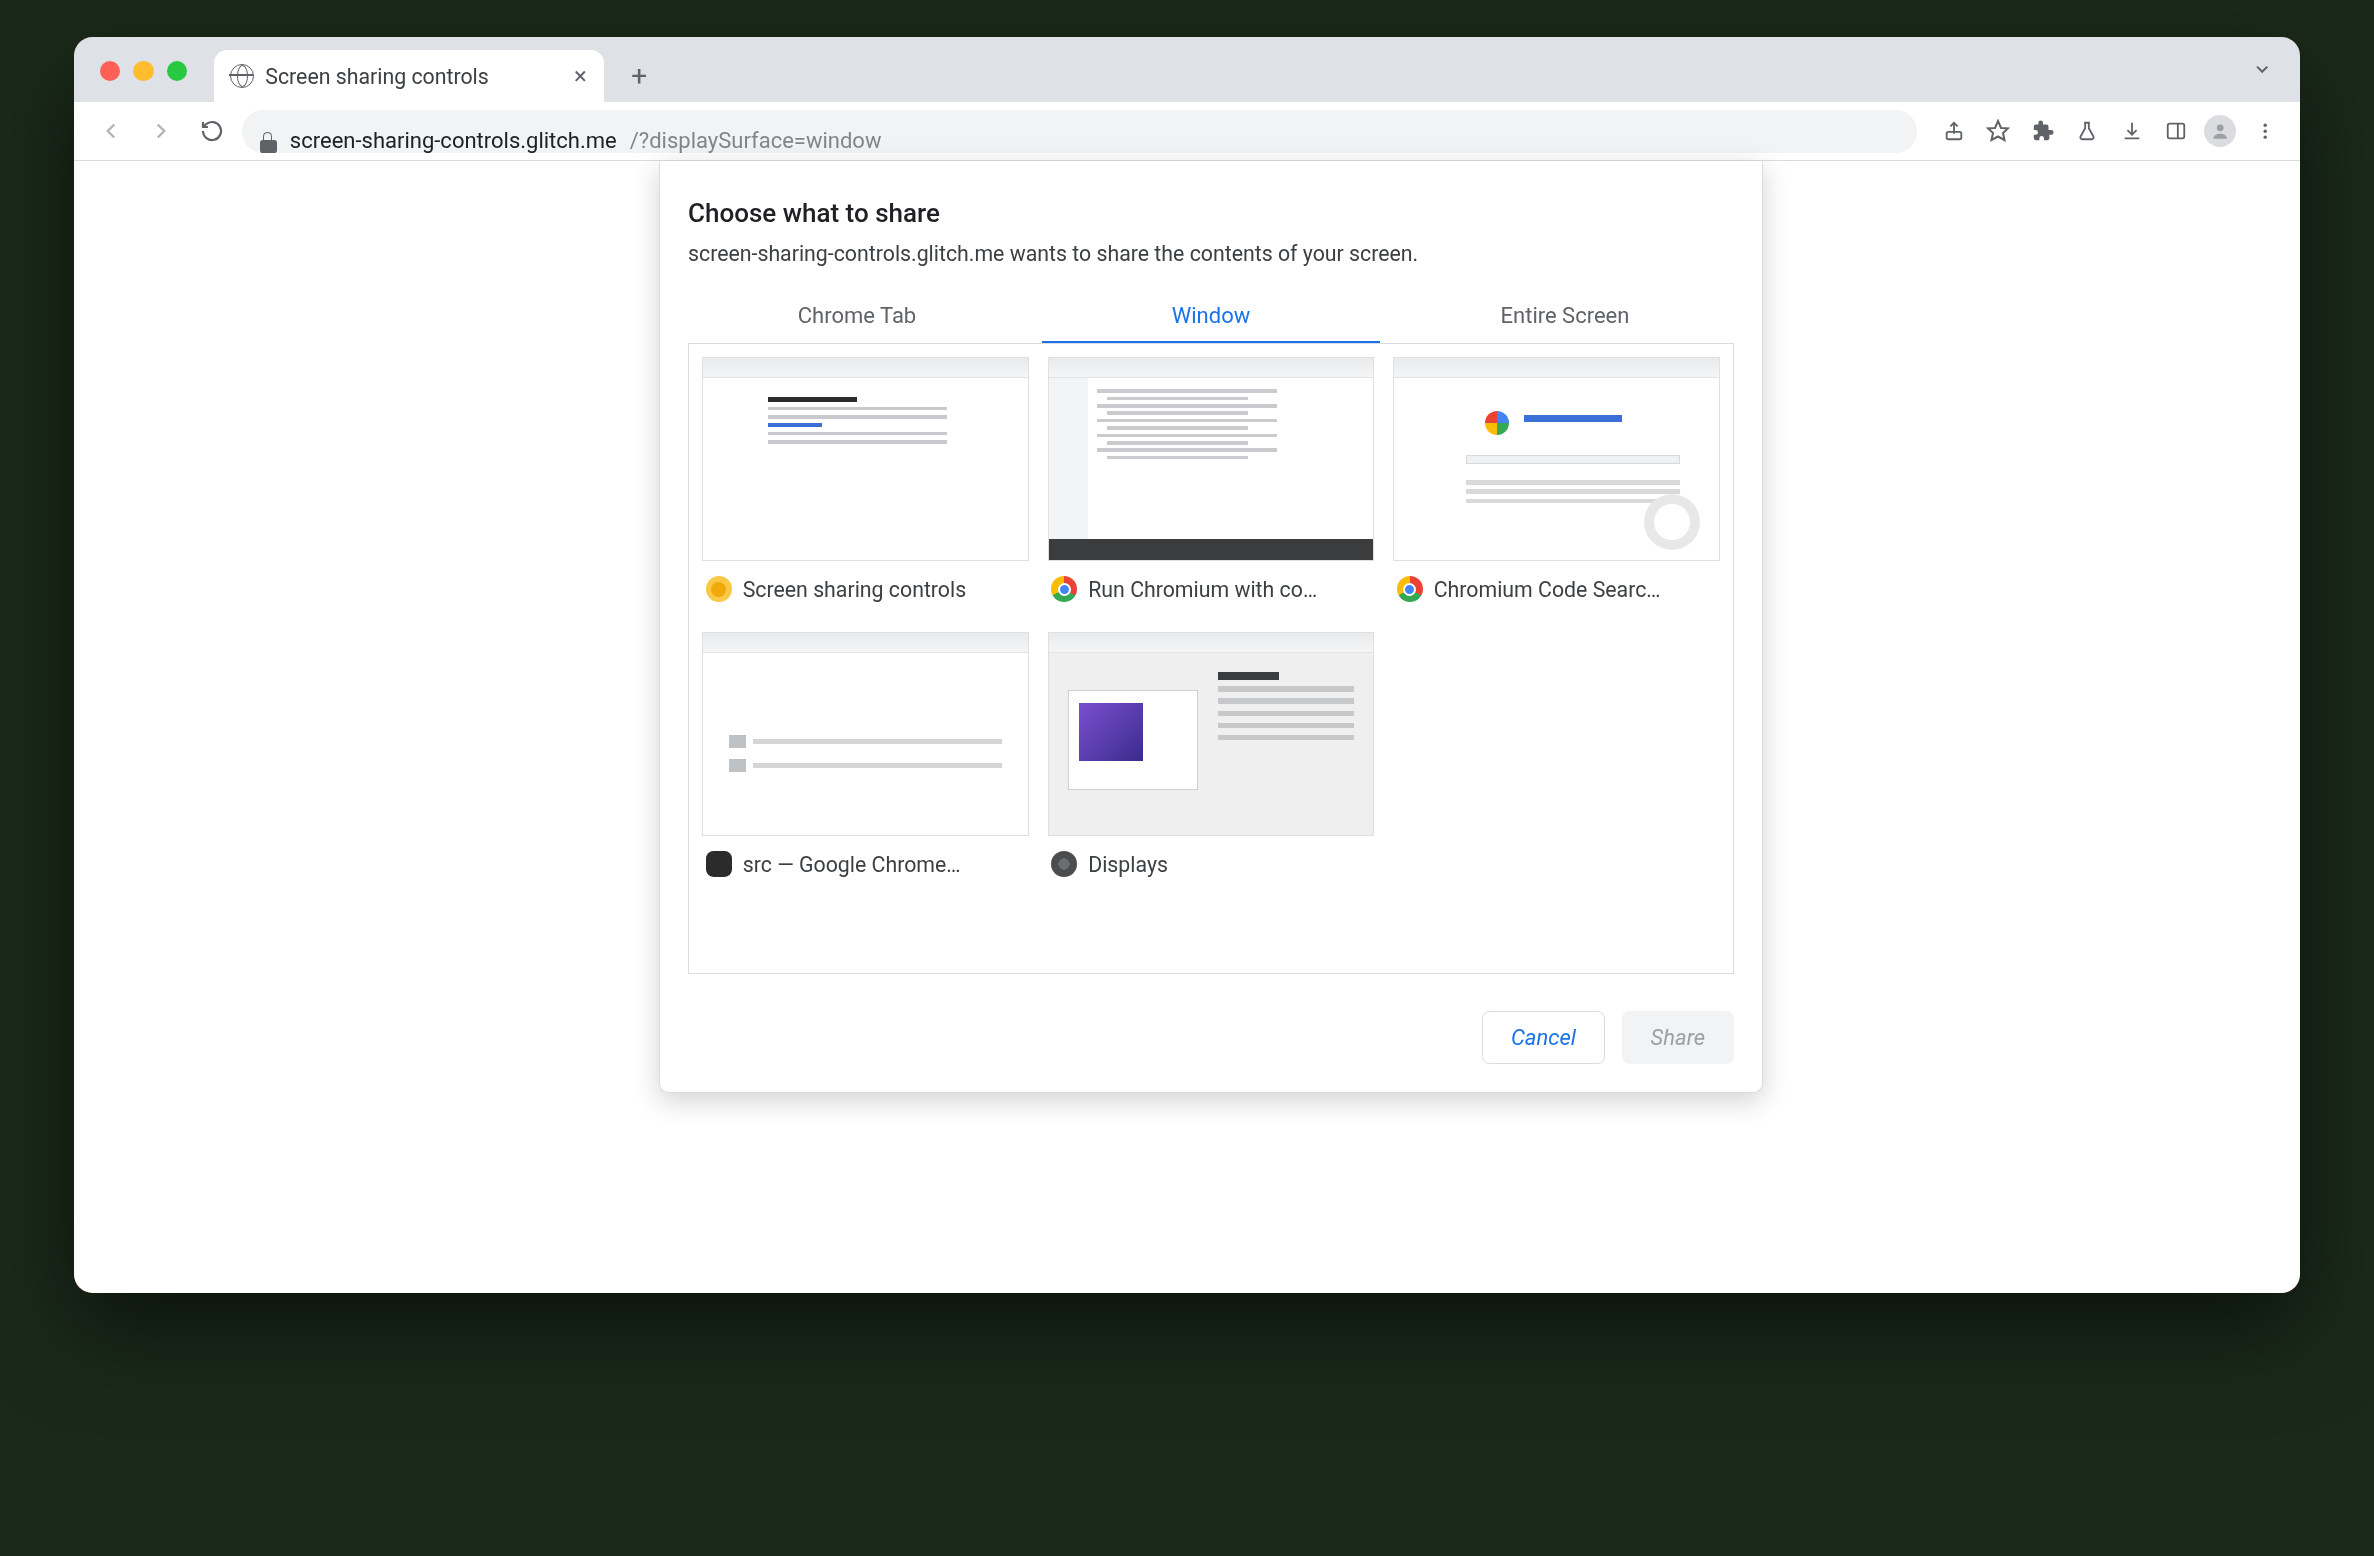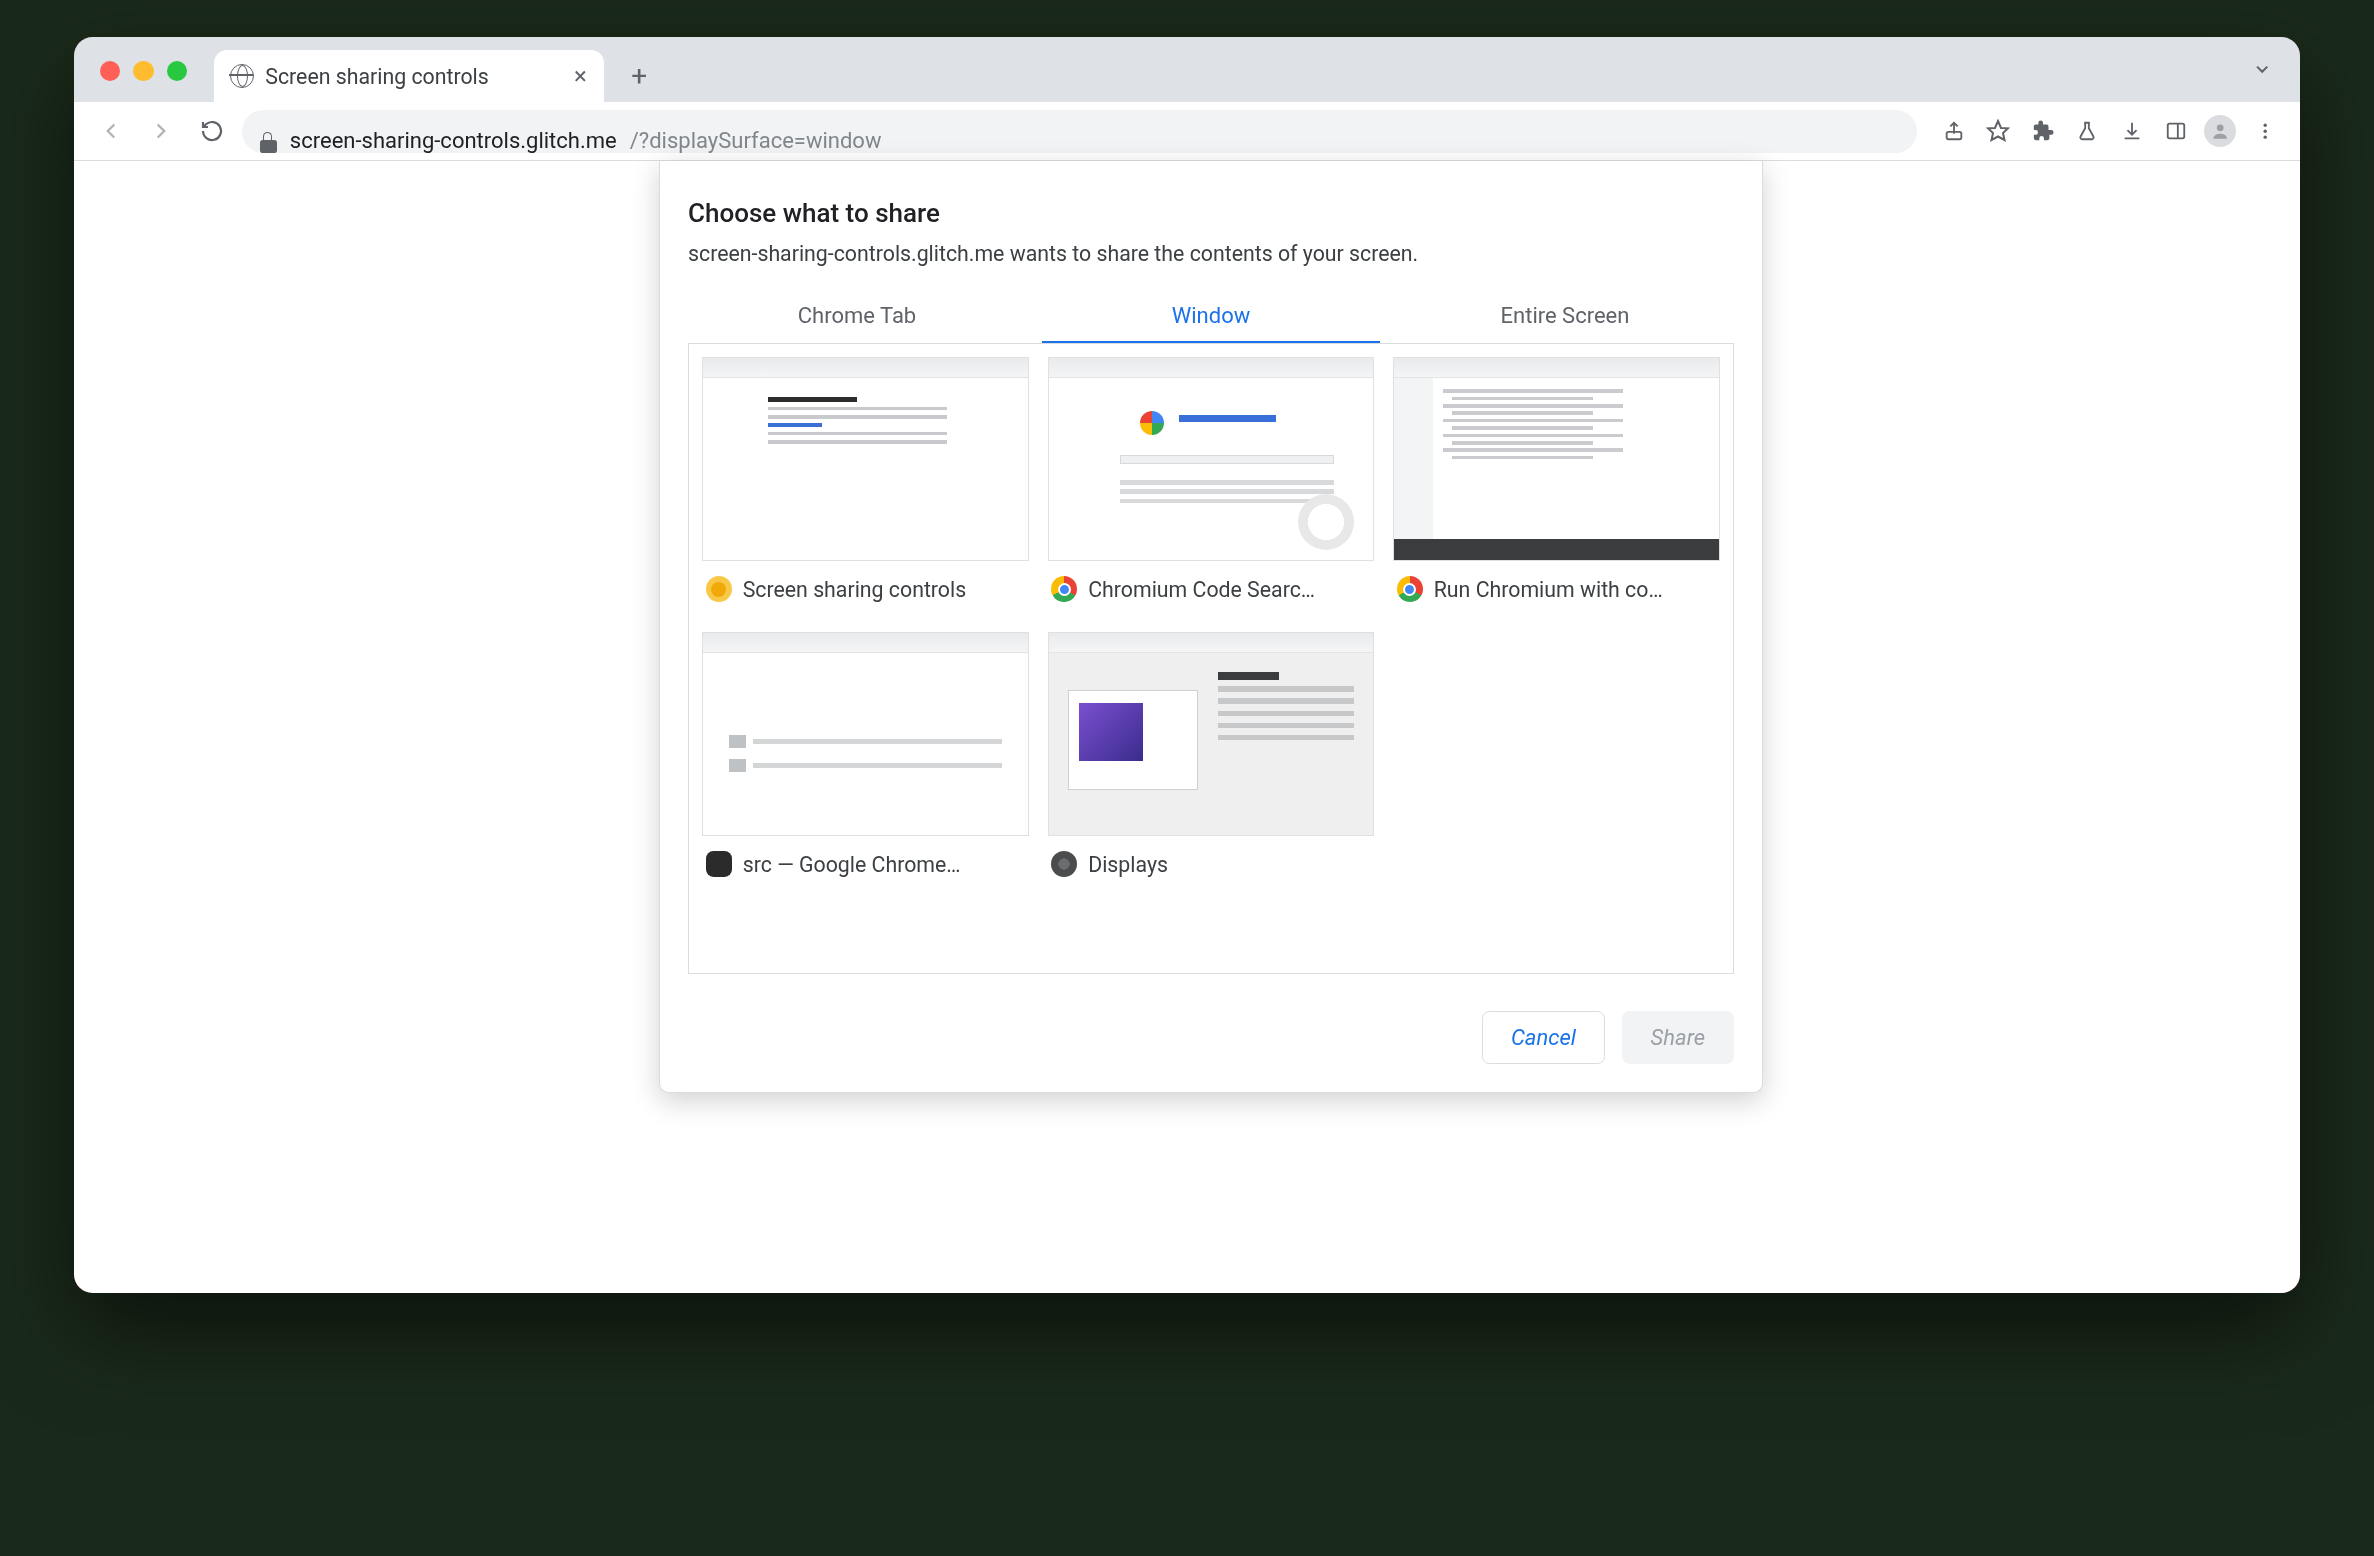--- a/index.html
+++ b/index.html
@@ -284,20 +284,46 @@
                   </div>
                 </div>
             </div>
             <div class="card-label">
               <span class="ico canary"></span>
               <span class="txt">Screen sharing controls</span>
             </div>
           </div>
 
           <div class="card">
+            <div class="thumb t3">
+              <div class="bar"></div>
+                <div class="body">
+                  <div class="side"></div>
+                  <div class="code">
+                    <div></div>
+                    <div></div>
+                    <div></div>
+                    <div></div>
+                    <div></div>
+                    <div></div>
+                    <div></div>
+                    <div></div>
+                    <div></div>
+                    <div></div>
+                  </div>
+                  <div class="foot"></div>
+                </div>
+            </div>
+            <div class="card-label">
+              <span class="ico chrome"></span>
+              <span class="txt">Run Chromium with co…</span>
+            </div>
+          </div>
+
+          <div class="card">
             <div class="thumb t2">
               <div class="bar"></div>
                 <div class="body">
                   <div class="logo"></div>
                   <div class="txt"></div>
                   <div class="box"></div>
                   <div class="rows">
                     <div></div>
                     <div></div>
                     <div></div>
@@ -305,46 +331,20 @@
                   <div class="circle"></div>
                 </div>
             </div>
             <div class="card-label">
               <span class="ico chrome"></span>
               <span class="txt">Chromium Code Searc…</span>
             </div>
           </div>
 
           <div class="card">
-            <div class="thumb t3">
-              <div class="bar"></div>
-                <div class="body">
-                  <div class="side"></div>
-                  <div class="code">
-                    <div></div>
-                    <div></div>
-                    <div></div>
-                    <div></div>
-                    <div></div>
-                    <div></div>
-                    <div></div>
-                    <div></div>
-                    <div></div>
-                    <div></div>
-                  </div>
-                  <div class="foot"></div>
-                </div>
-            </div>
-            <div class="card-label">
-              <span class="ico chrome"></span>
-              <span class="txt">Run Chromium with co…</span>
-            </div>
-          </div>
-
-          <div class="card">
             <div class="thumb t4">
               <div class="bar"></div>
                 <div class="body">
                   <div class="row r1">
                     <div class="sq"></div>
                     <div class="ln"></div>
                   </div>
                   <div class="row r2">
                     <div class="sq"></div>
                     <div class="ln"></div>

